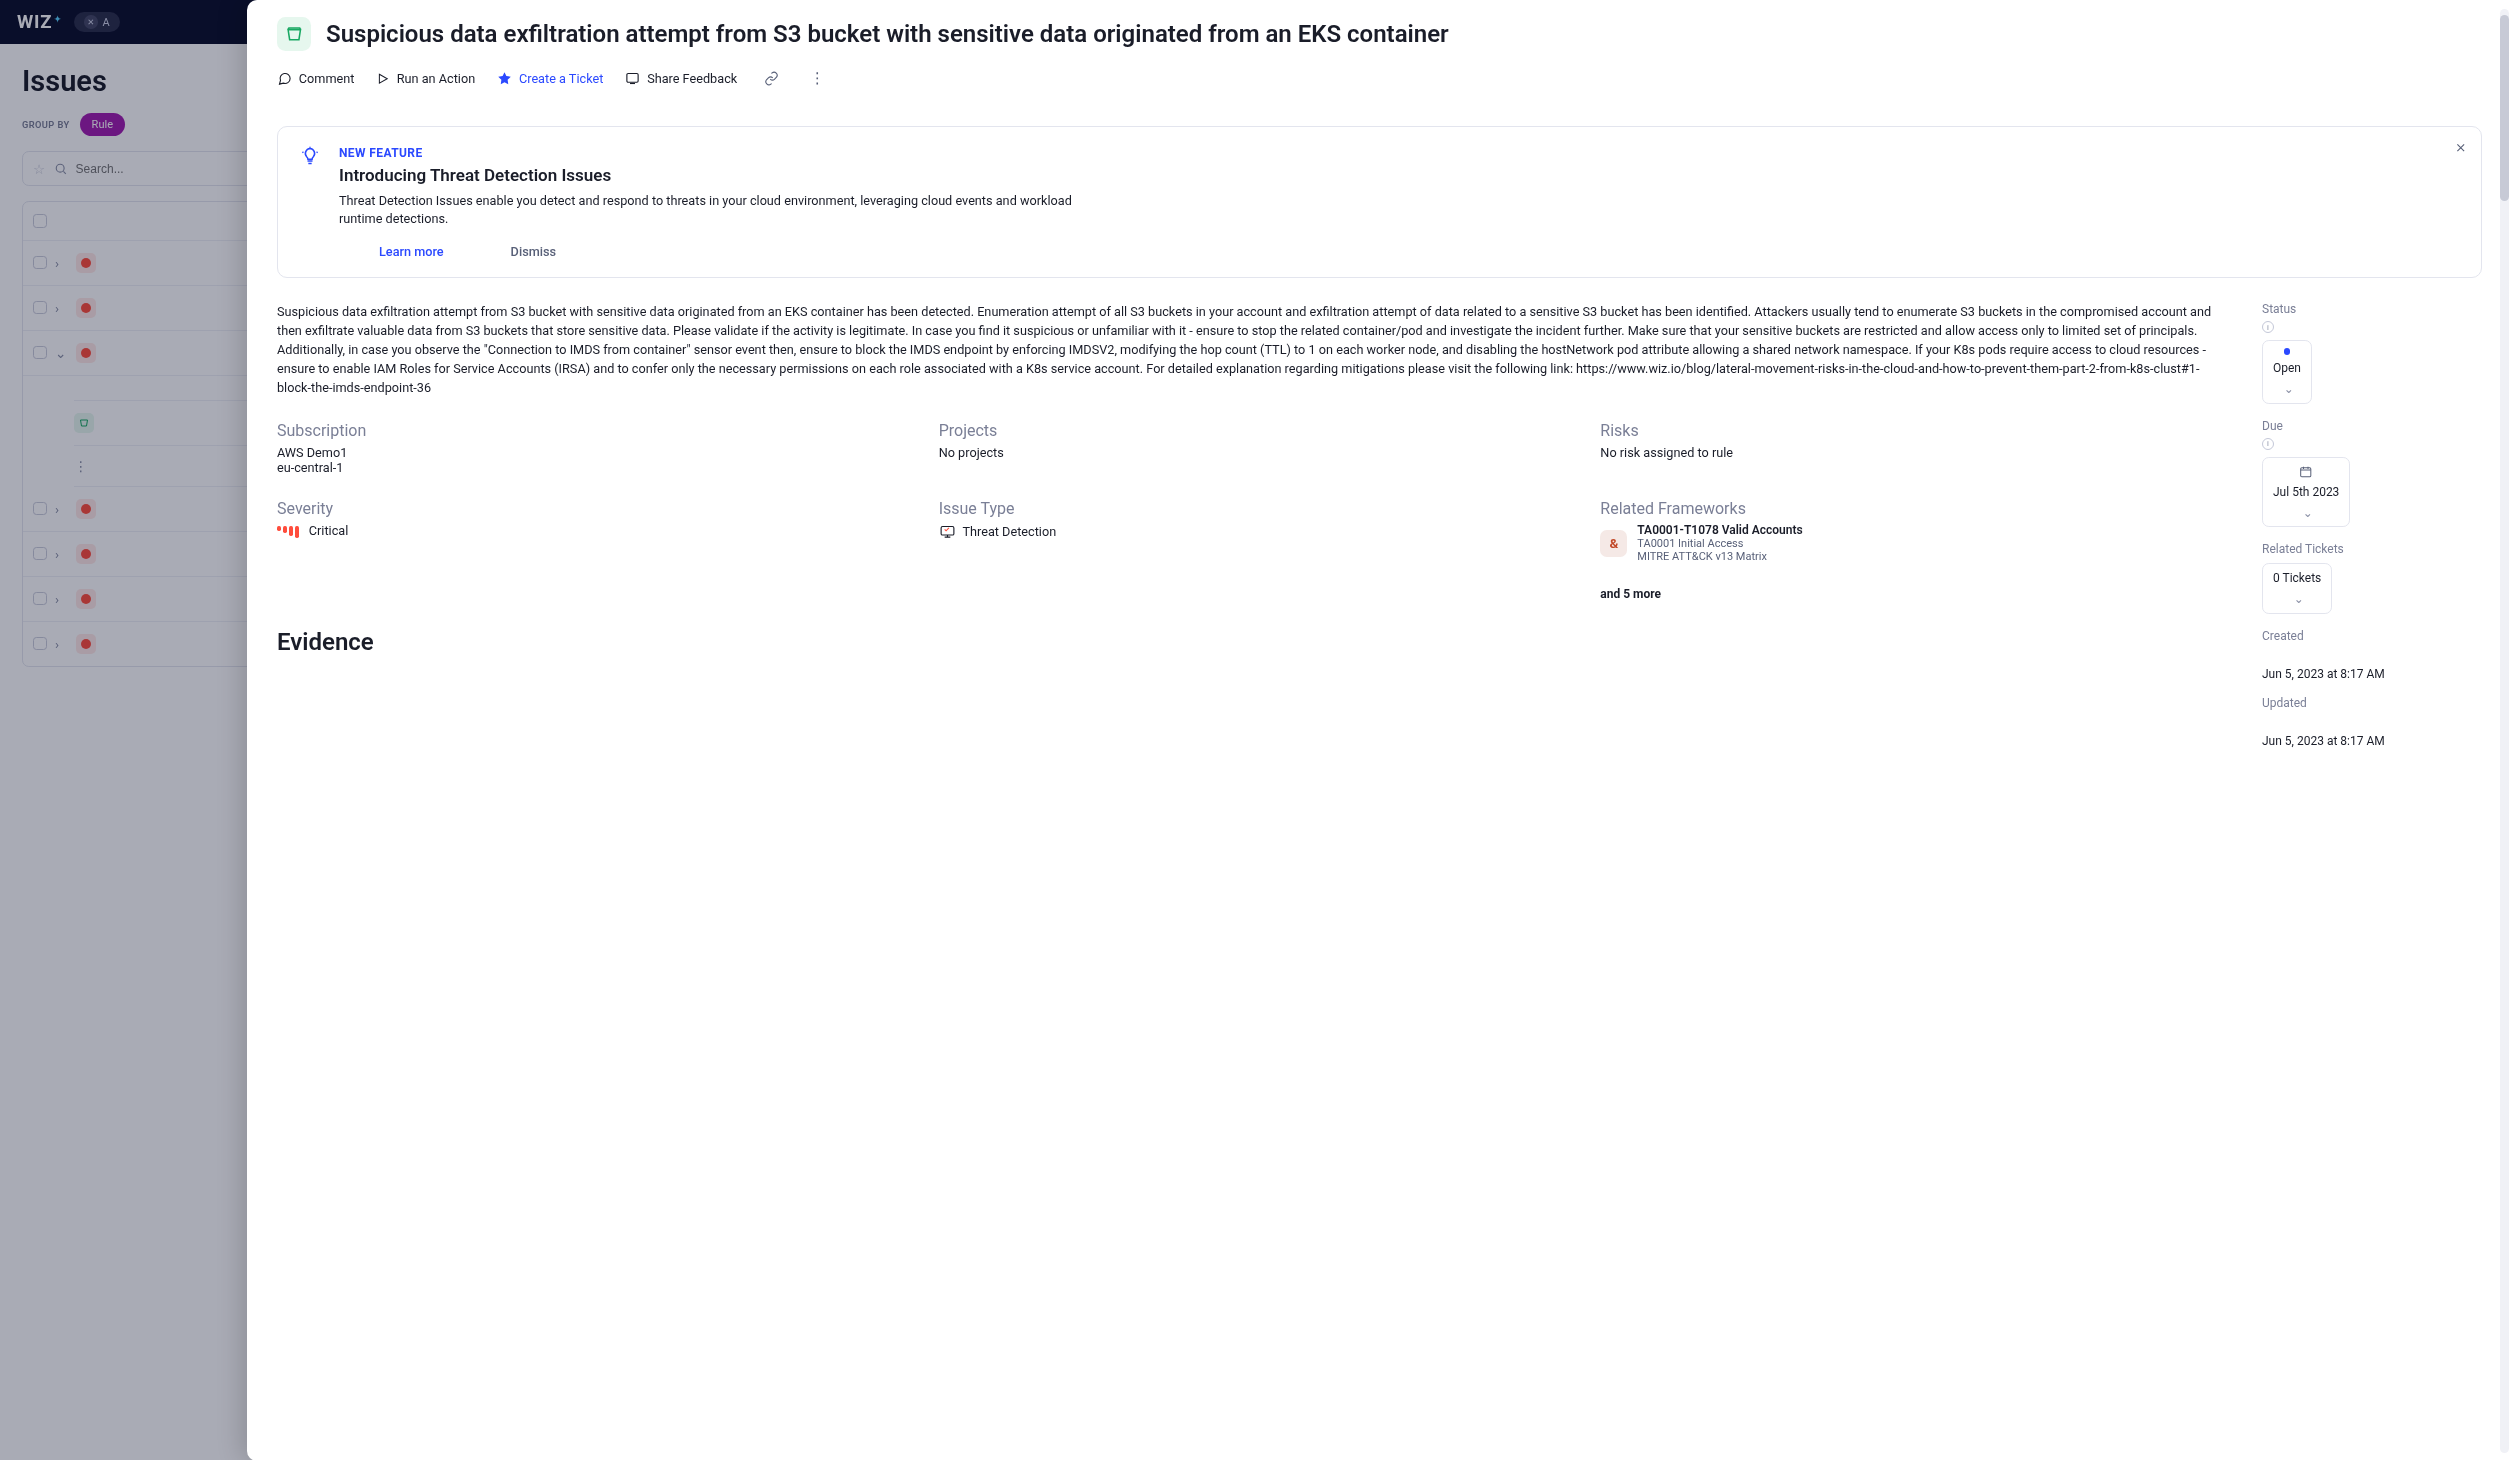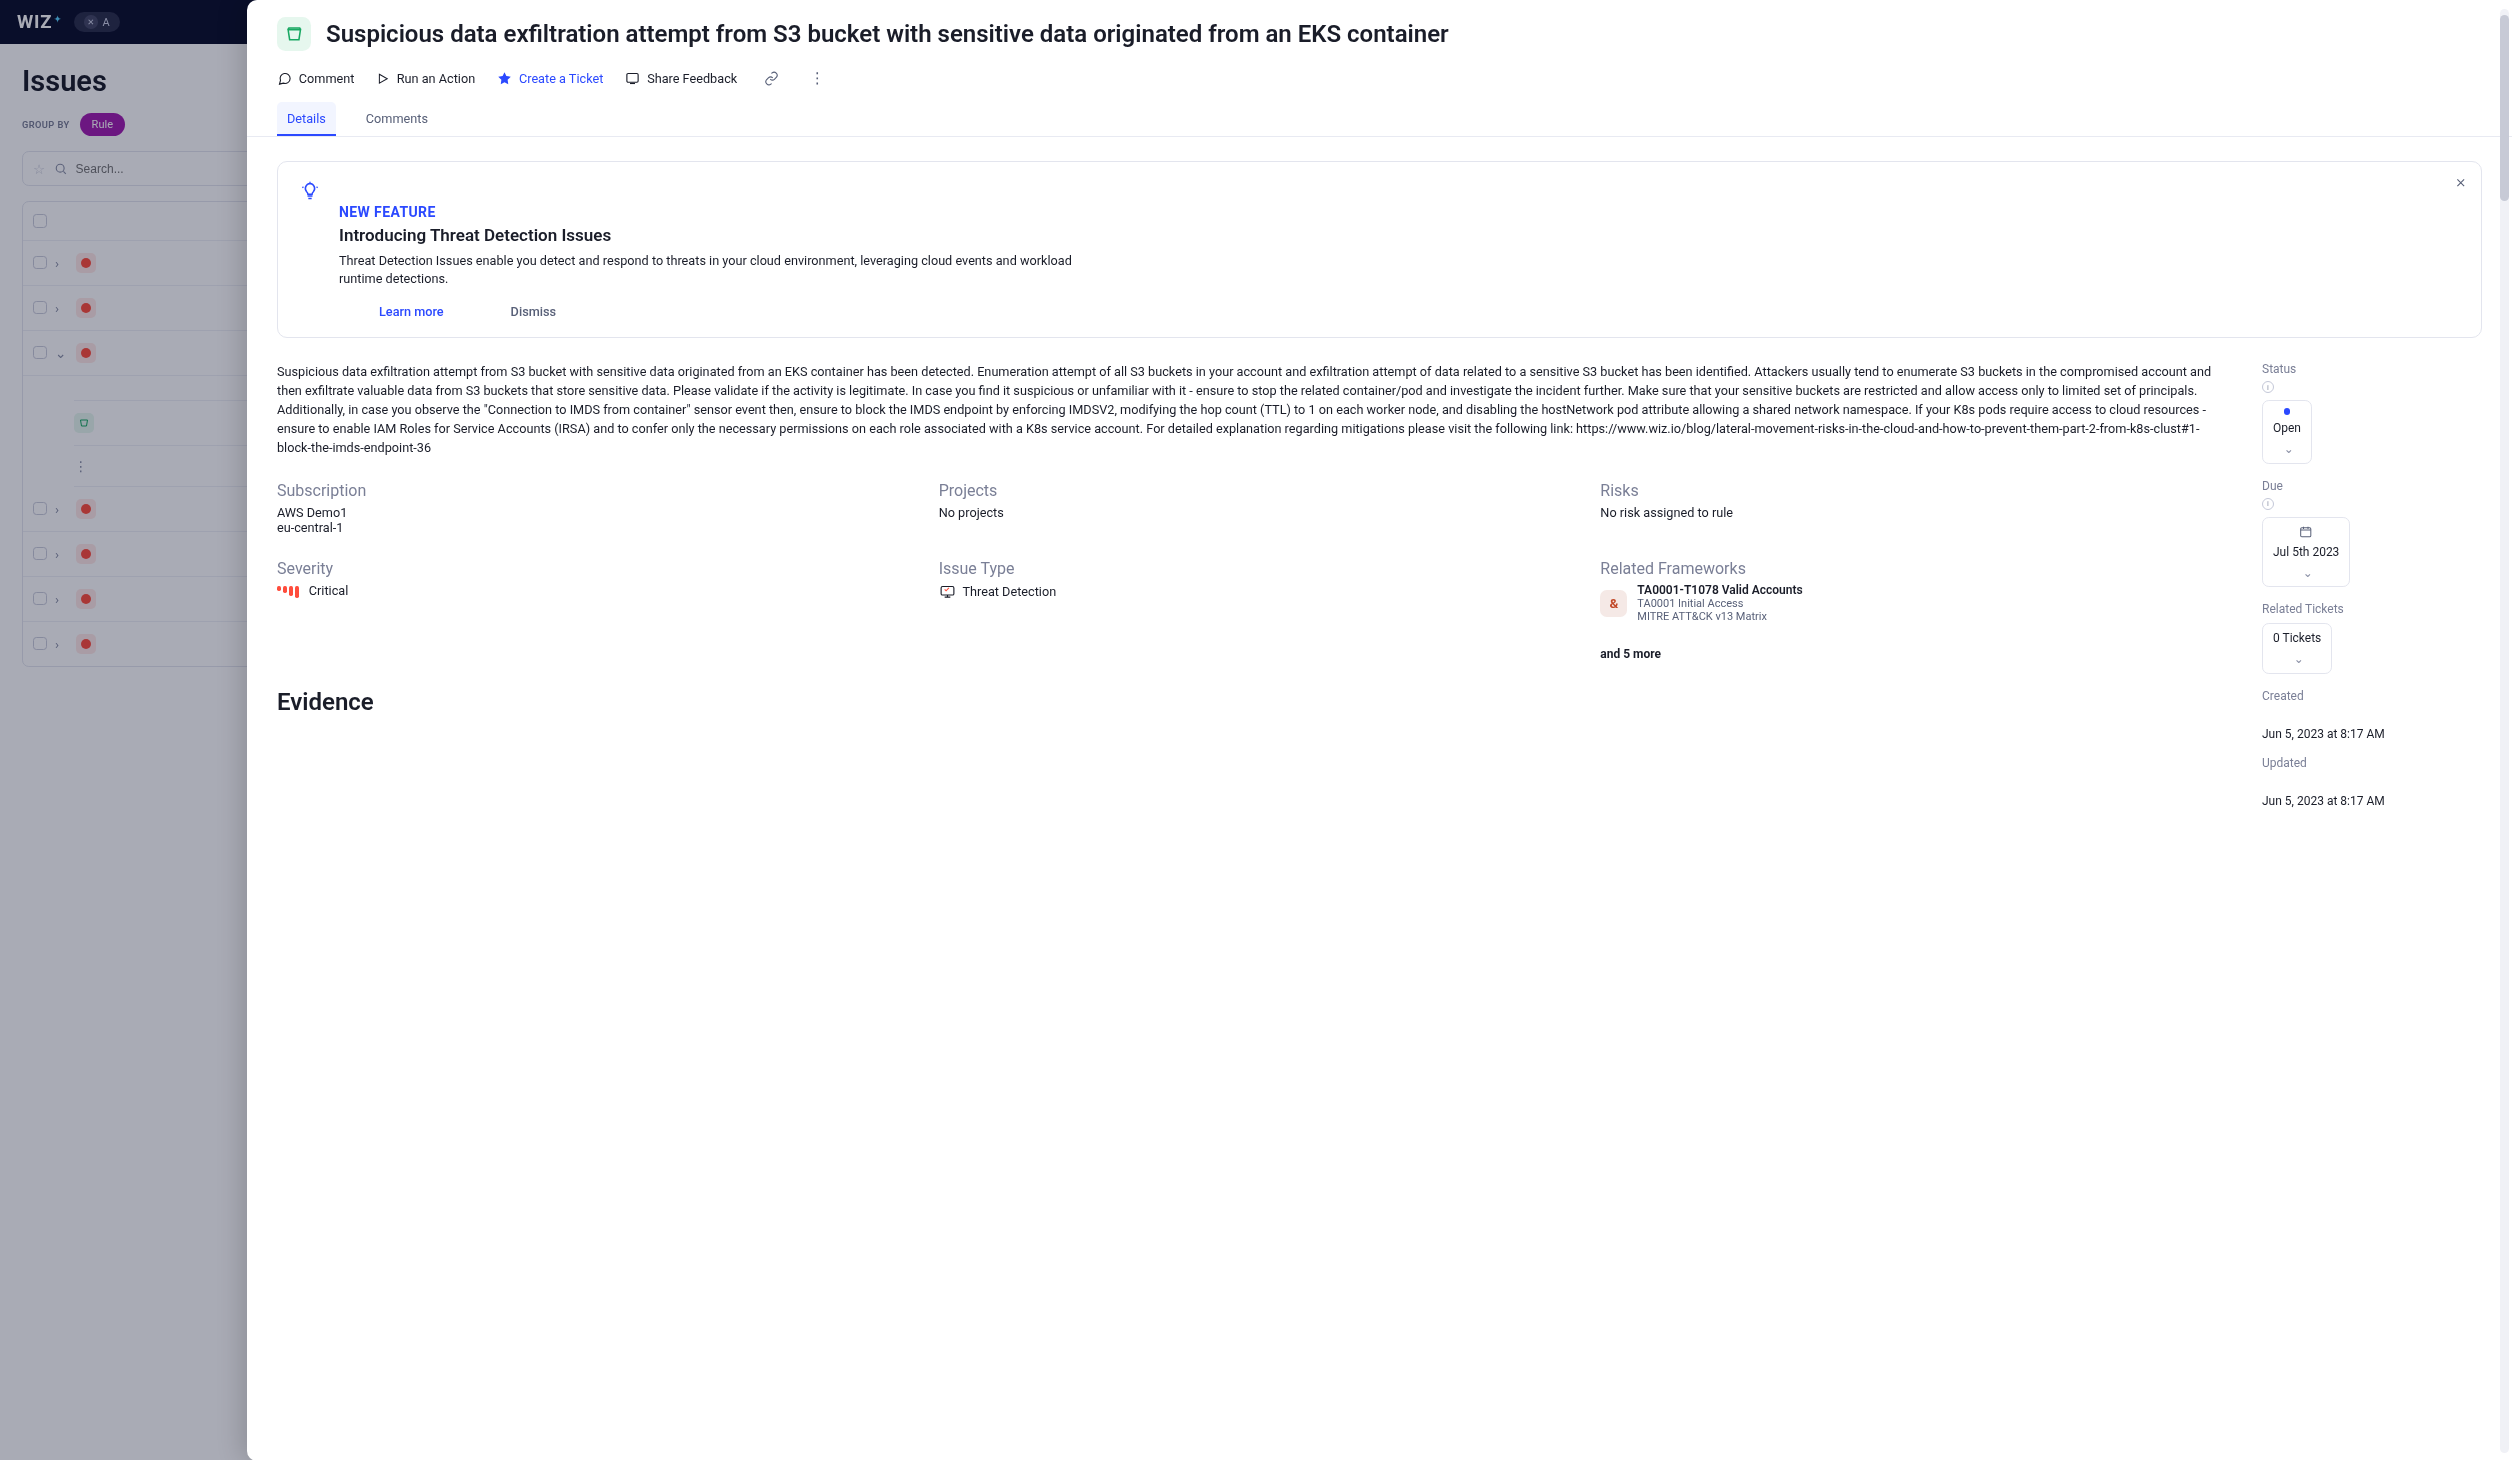--- a/index.html
+++ b/index.html
@@ -52,21 +52,21 @@
 
 .tabs-row { display: flex; gap: 20px; border-bottom: 0.8px solid #e8eaf2; padding: 0 30px; }
 .tab { padding: 8.5px 10px; font-size: 12.7px; color: #586078; cursor: pointer; border-bottom: 2.5px solid transparent; }
 .tab.active { color: #2b49ff; border-bottom-color: #2b49ff; border-radius: 5px 5px 0 0; background: #f2f5ff; }
 
 .panel-content { flex: 1; overflow: auto; padding: 24px 30px; }
 
 .feature-box { border: 0.8px solid #e3e5ee; border-radius: 10px; padding: 18.6px 22px; display: flex; gap: 15px; position: relative; margin-bottom: 24px; }
 .feature-icon { color: #2b49ff; flex: 0 0 24px; }
 .feature-close { position: absolute; right: 13.5px; top: 13.5px; color: #586078; cursor: pointer; }
-.new-feature { font-size: 14px; font-weight: 700; color: #2b49ff; letter-spacing: 0.4px; margin-top: 23px; }
+.new-feature { font-size: 12px; font-weight: 700; color: #2b49ff; letter-spacing: 0.4px; }
 .feature-title { font-size: 17px; font-weight: 600; margin: 5px 0 6.8px; }
 .feature-desc { font-size: 12.7px; color: #1a1d29; max-width: 761px; line-height: 1.45; }
 .feature-actions { margin-top: 15px; display: flex; gap: 27px; }
 .link-btn { color: #2b49ff; font-size: 12.7px; font-weight: 500; cursor: pointer; padding-left: 40px; }
 .link-btn.gray { color: #586078; }
 
 .detail-grid { display: flex; gap: 34px; }
 .detail-main { flex: 1; }
 .detail-side { flex: 0 0 220px; }
 
@@ -257,24 +257,20 @@
             <path d="M10 13a5 5 0 0 0 7 0l3-3a5 5 0 0 0-7-7l-1 1"></path>
             <path d="M14 11a5 5 0 0 0-7 0l-3 3a5 5 0 0 0 7 7l1-1"></path>
           </svg>
       </div>
       <div class="icon-btn">
         <span style="font-size:15px;color:#586078">⋮</span>
       </div>
     </div>
   </div>
 
-  <div class="tabs-row">
-    <div class="tab active">Details</div>
-    <div class="tab">Comments</div>
-  </div>
 
   <div class="panel-content">
     <div class="feature-box">
       <div class="feature-icon">
         <svg width="20" height="20" viewBox="0 0 24 24" fill="none" stroke="#2b49ff" stroke-width="1.8">
             <path d="M9 18h6M10 21h4"></path>
             <path d="M12 3a6 6 0 0 0-4 10c1 1 1.5 2 1.5 3h5c0-1 .5-2 1.5-3a6 6 0 0 0-4-10z"></path>
             <path d="M4 8l-1-1M20 8l1-1M12 1v1"></path>
           </svg>
       </div>

